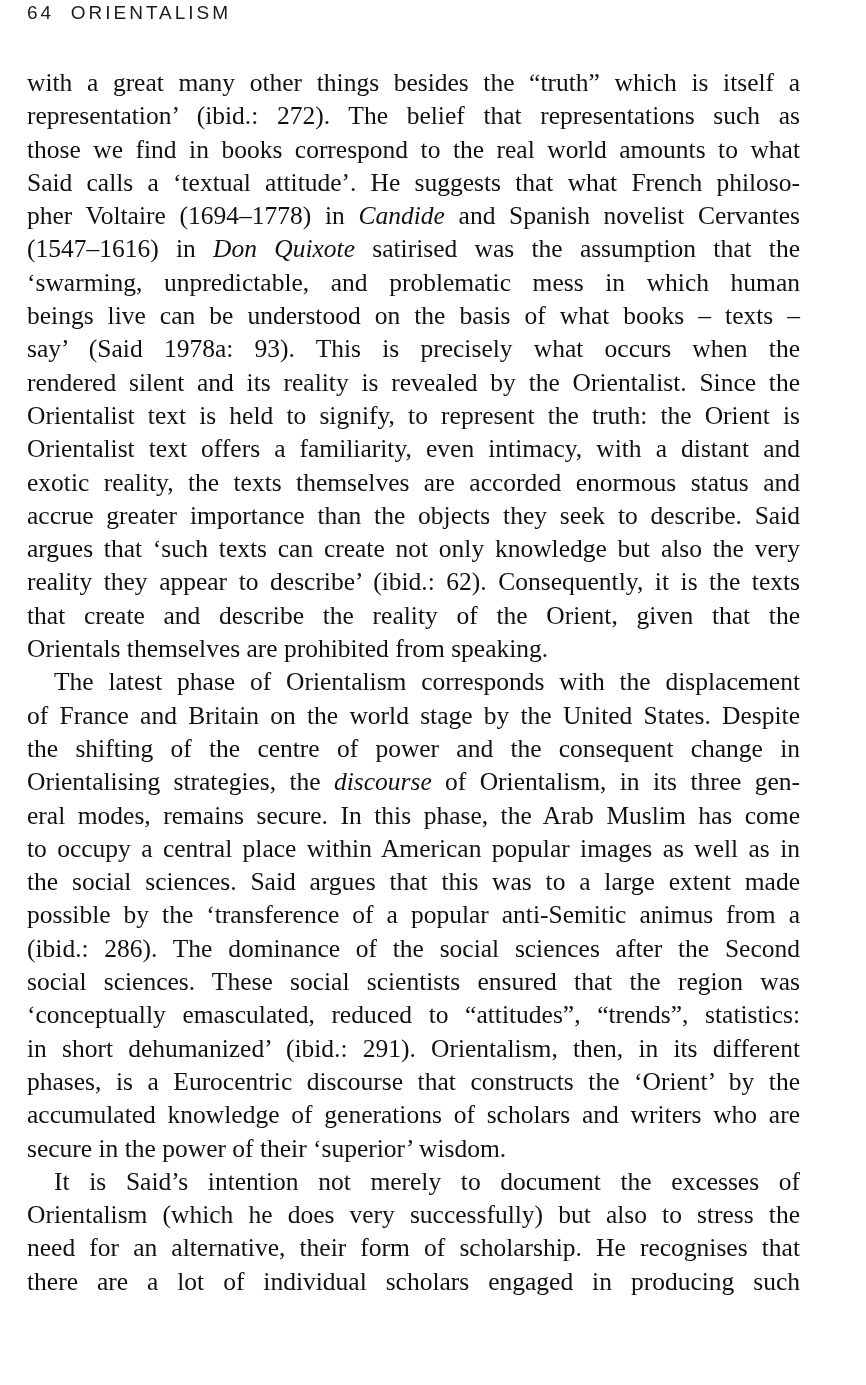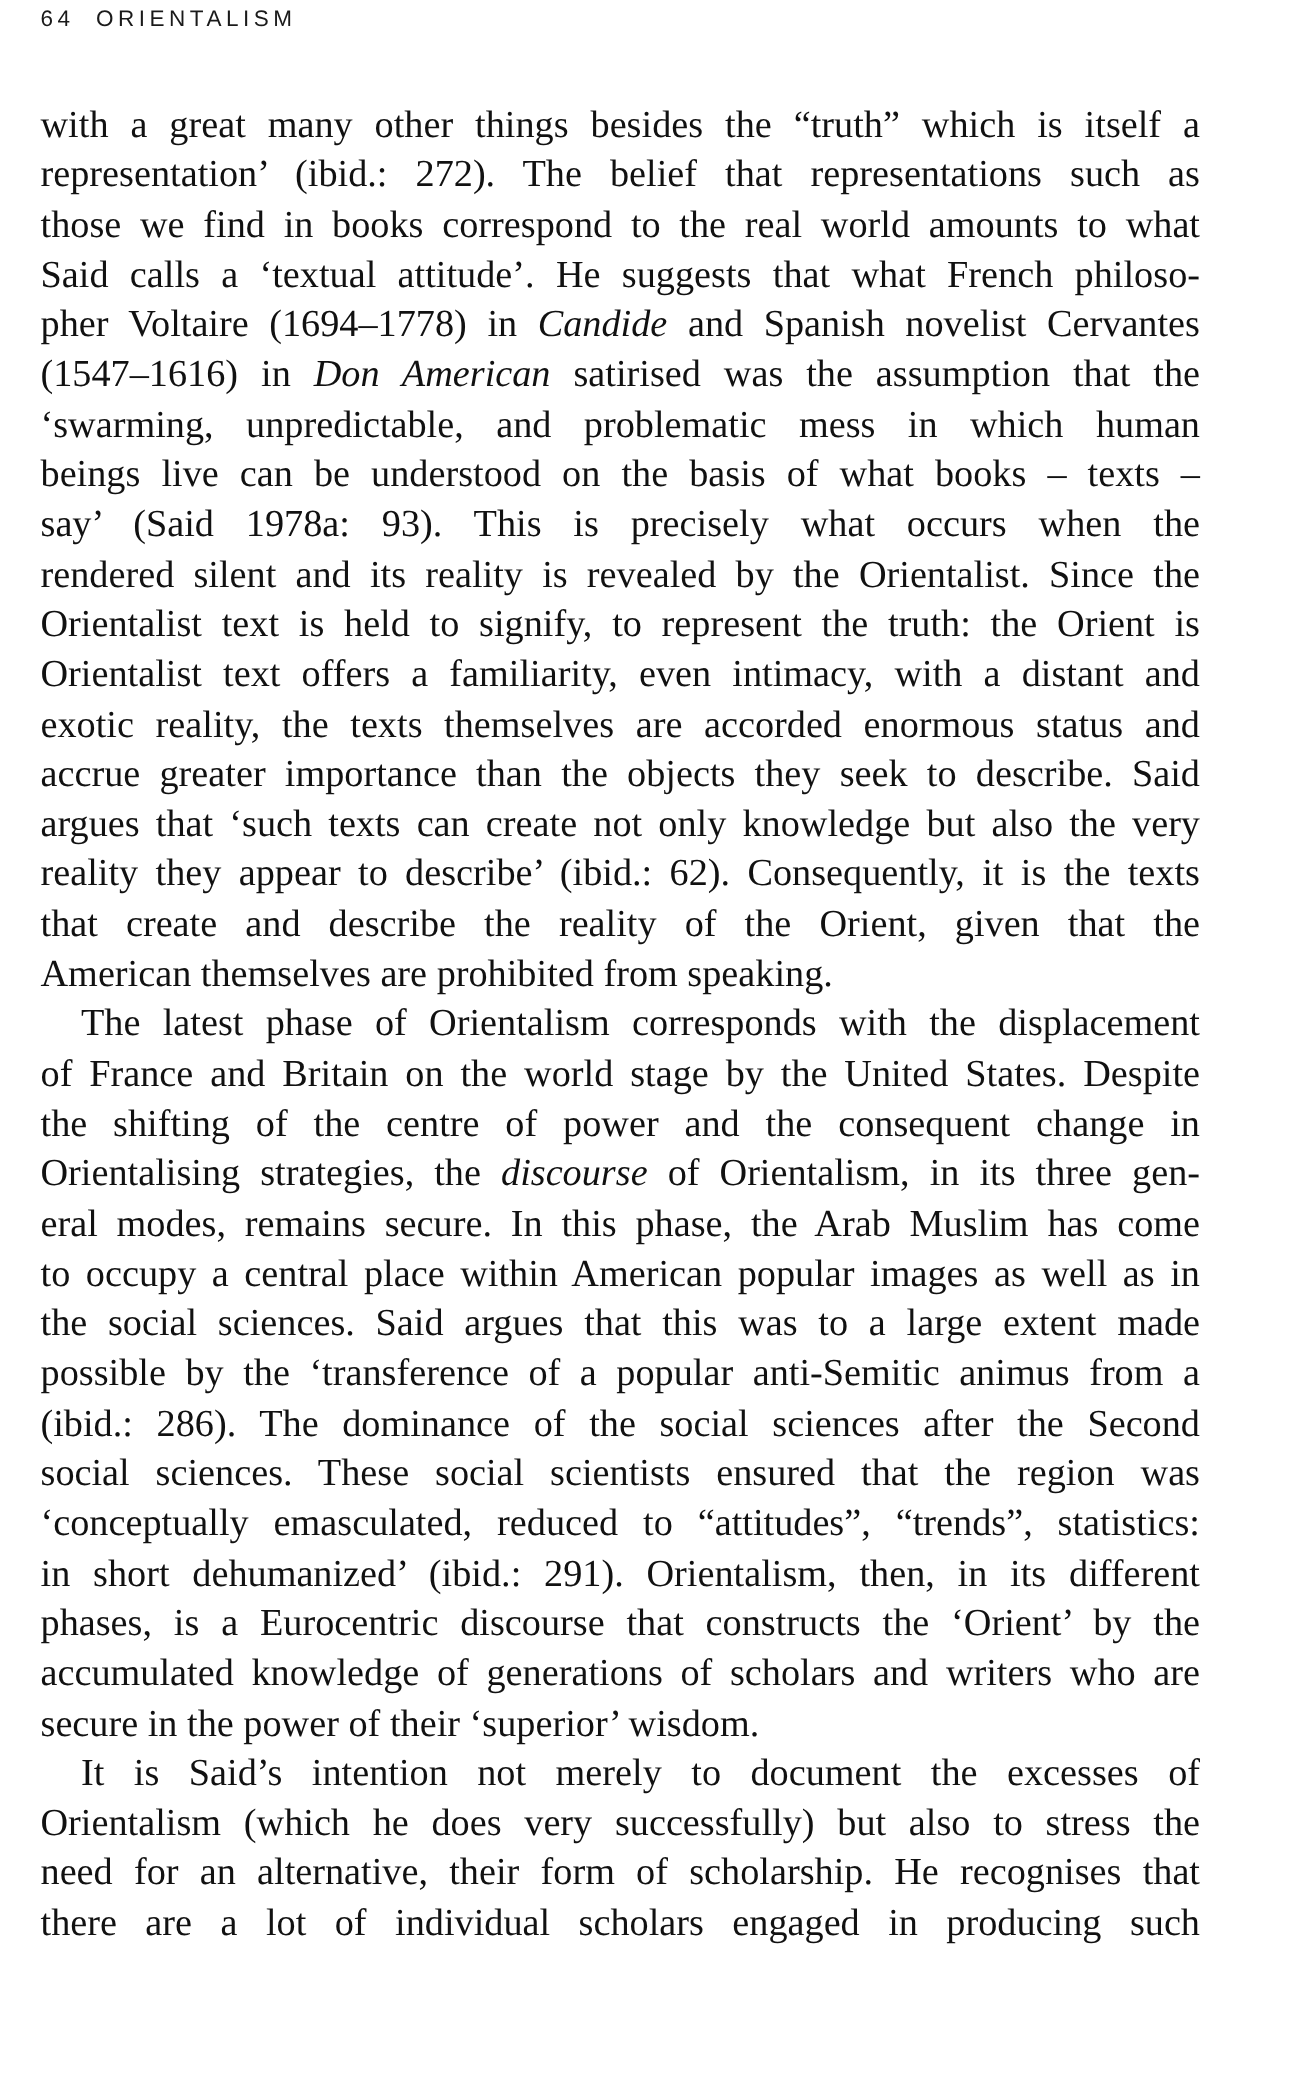--- a/index.html
+++ b/index.html
@@ -1,19 +1,19 @@
 <!DOCTYPE html>
 <html><head>
 <meta charset="utf-8">
 <style>
   html, body { margin: 0; padding: 0; background: #ffffff; }
   body { width: 866px; height: 1385px; position: relative; overflow: hidden; color: #111; }
   .running-head {
     position: absolute; left: 27px; top: 0px; height: 26px; line-height: 26px;
-    font-family: "Liberation Sans", sans-serif; font-size: 15px; letter-spacing: 3px;
+    font-family: "Liberation Sans", sans-serif; font-size: 19px; letter-spacing: 3px;
     color: #1a1a1a; white-space: pre;
   }
   .body-text {
     position: absolute; left: 27px; top: 66px; width: 773px;
     font-family: Liberation Serif, serif; font-size: 25.5px; color: #111;
   }
   .line {
     display: block; height: 33.3px; line-height: 33.3px;
     text-align: justify; text-align-last: justify; white-space: nowrap;
     overflow: visible;
@@ -39,21 +39,21 @@
     <div class="line">
       <span class="inner"><span>those we find in books correspond to the real world amounts to what</span></span>
     </div>
     <div class="line">
       <span class="inner"><span>Said calls a ‘textual attitude’. He suggests that what French philoso-</span></span>
     </div>
     <div class="line">
       <span class="inner"><span>pher Voltaire (1694–1778) in </span><em>Candide</em><span> and Spanish novelist Cervantes</span></span>
     </div>
     <div class="line">
-      <span class="inner"><span>(1547–1616) in </span><em>Don American</em><span> satirised was the assumption that the</span></span>
+      <span class="inner"><span>(1547–1616) in </span><em>Don Quixote</em><span> satirised was the assumption that the</span></span>
     </div>
     <div class="line">
       <span class="inner"><span>‘swarming, unpredictable, and problematic mess in which human</span></span>
     </div>
     <div class="line">
       <span class="inner"><span>beings live can be understood on the basis of what books – texts –</span></span>
     </div>
     <div class="line">
       <span class="inner"><span>say’ (Said 1978a: 93). This is precisely what occurs when the</span></span>
     </div>
@@ -75,21 +75,21 @@
     <div class="line">
       <span class="inner"><span>argues that ‘such texts can create not only knowledge but also the very</span></span>
     </div>
     <div class="line">
       <span class="inner"><span>reality they appear to describe’ (ibid.: 62). Consequently, it is the texts</span></span>
     </div>
     <div class="line">
       <span class="inner"><span>that create and describe the reality of the Orient, given that the</span></span>
     </div>
     <div class="line last">
-      <span class="inner"><span>American themselves are prohibited from speaking.</span></span>
+      <span class="inner"><span>Orientals themselves are prohibited from speaking.</span></span>
     </div>
     <div class="line indent">
       <span class="inner"><span>The latest phase of Orientalism corresponds with the displacement</span></span>
     </div>
     <div class="line">
       <span class="inner"><span>of France and Britain on the world stage by the United States. Despite</span></span>
     </div>
     <div class="line">
       <span class="inner"><span>the shifting of the centre of power and the consequent change in</span></span>
     </div>

